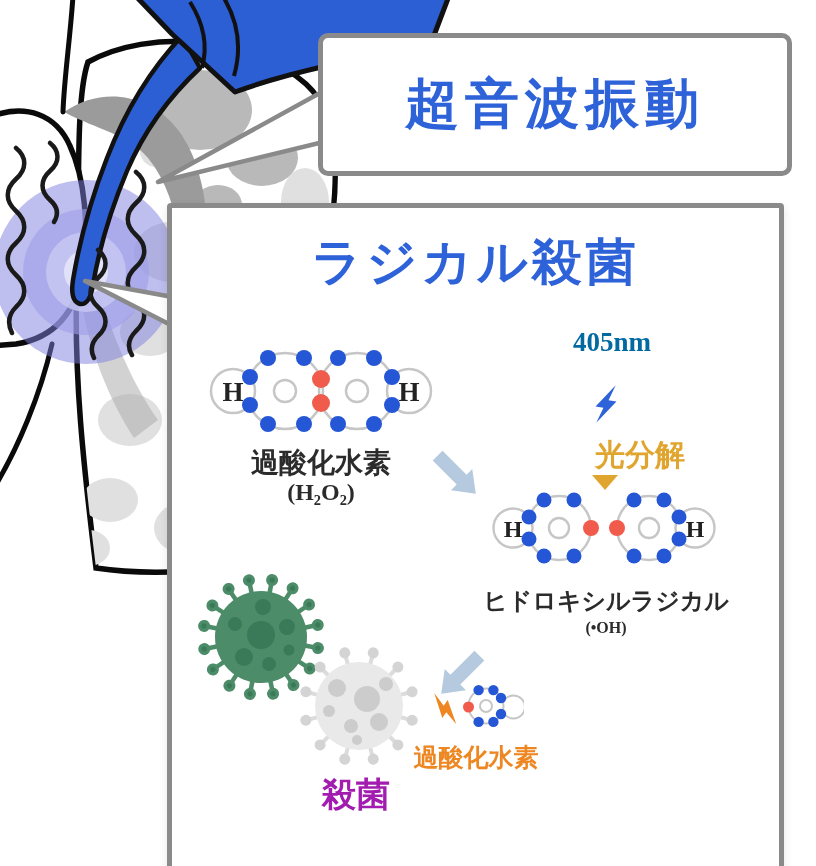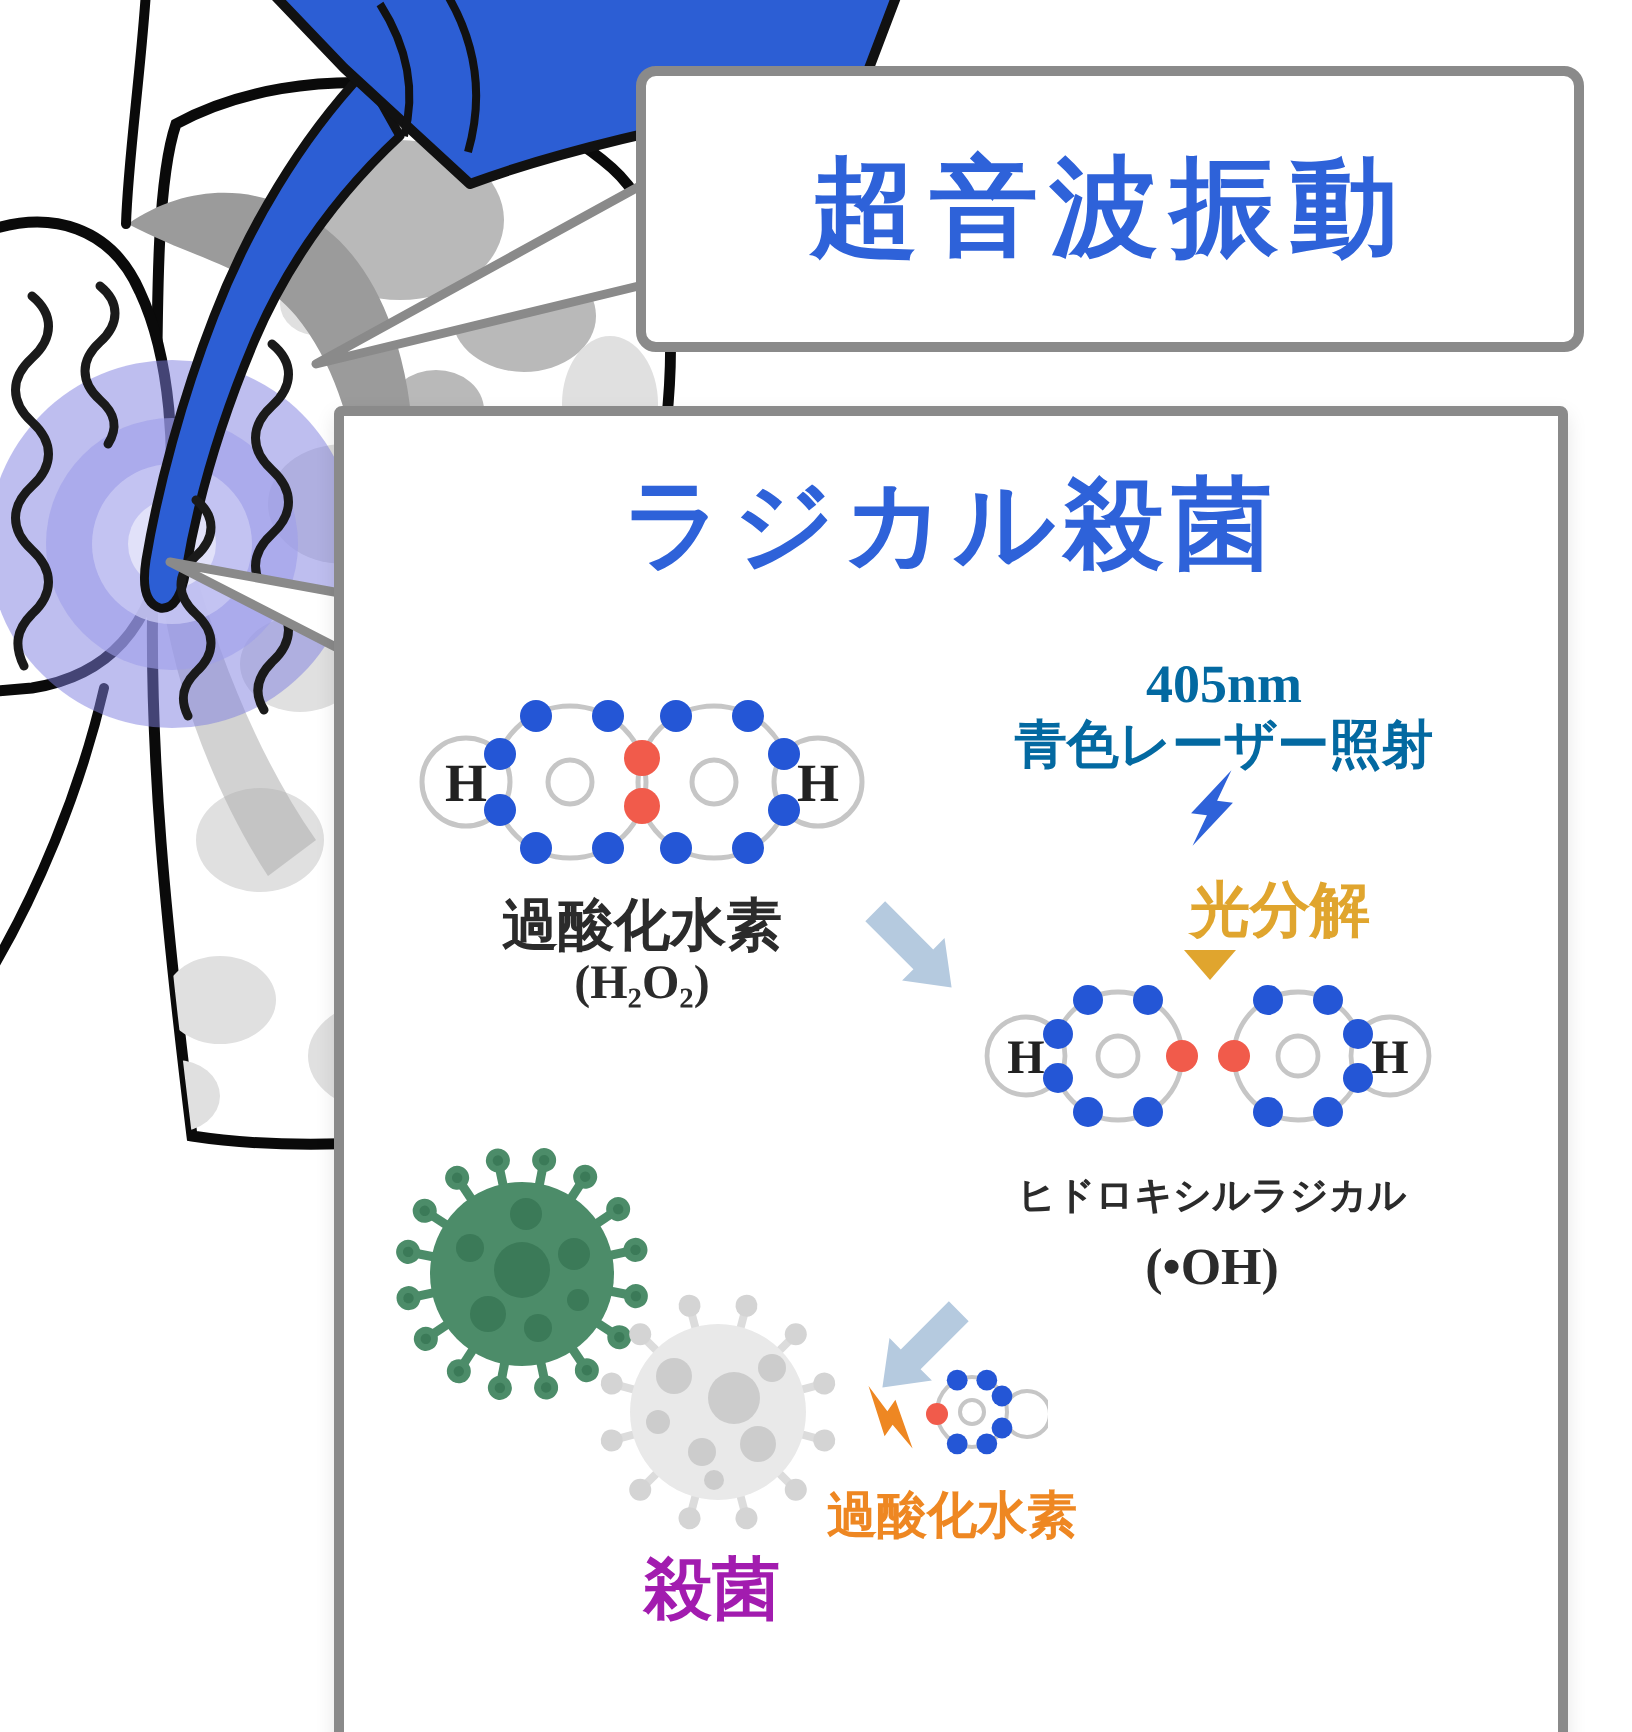--- a/index.html
+++ b/index.html
@@ -136,21 +136,20 @@
     </svg>
 
     <div class="abs cap" style="left:29px;top:271px;width:240px;font-size:24px">(H₂O₂)</div>
     <div class="abs cap" style="left:29px;top:236px;width:240px;font-size:28px">過酸化水素</div>
 
     <svg class="abs" style="left:252px;top:234px" width="64" height="64" viewBox="-32 -32 64 64">
       <polygon points="-26,-7 8,-7 8,-15 28,0 8,15 8,7 -26,7" fill="#B5CADF" transform="rotate(45)"></polygon>
     </svg>
 
     <div class="abs blue-b" style="left:320px;top:119px;width:240px;font-size:27px">405nm</div>
-    <div class="abs blue-b" style="left:320px;top:147px;width:240px;font-size:26px">青色レーザー照射</div>
 
     <svg class="abs" style="left:414px;top:174px" width="40" height="44" viewBox="-20 -22 40 44">
       <polygon points="7,-20 -10,4 -2,4 -7,20 10,-4 2,-4" fill="#2E62D9" transform="rotate(8)"></polygon>
     </svg>
 
     <div class="abs gold-b" style="left:353px;top:227px;width:160px;font-size:30px">光分解</div>
 
     <svg class="abs" style="left:418px;top:266px" width="30" height="16" viewBox="-15 -8 30 16">
       <polygon points="-13,-7 13,-7 0,8" fill="#E0A52E"></polygon>
     </svg>
@@ -179,22 +178,22 @@
           <circle cx="60" cy="28" r="7.5"></circle>
         <circle cx="75" cy="-11" r="7.5"></circle>
           <circle cx="75" cy="11" r="7.5"></circle>
       </g>
       <g fill="#F15B4B">
         <circle cx="-13" cy="0" r="8"></circle>
           <circle cx="13" cy="0" r="8"></circle>
       </g>
     </svg>
 
-    <div class="abs cap" style="left:294px;top:377px;width:280px;font-size:19px">ヒドロキシルラジカル</div>
-    <div class="abs cap" style="left:294px;top:411px;width:280px;font-size:26px">(•OH)</div>
+    <div class="abs cap" style="left:294px;top:377px;width:280px;font-size:24px">ヒドロキシルラジカル</div>
+    <div class="abs cap" style="left:294px;top:411px;width:280px;font-size:16px">(•OH)</div>
 
     <svg class="abs" style="left:257px;top:434px" width="64" height="64" viewBox="-32 -32 64 64">
       <polygon points="-26,-7 8,-7 8,-15 28,0 8,15 8,7 -26,7" fill="#B5CADF" transform="rotate(135)"></polygon>
     </svg>
 
     <svg class="abs" style="left:14px;top:354px" width="150" height="150" viewBox="-75 -75 150 150">
       <defs>
         <g id="spike-g">
           <line x1="42" y1="0" x2="55" y2="0" stroke="#4C8C69" stroke-width="4.5"></line>
           <circle cx="58" cy="0" r="6" fill="#4C8C69"></circle>

